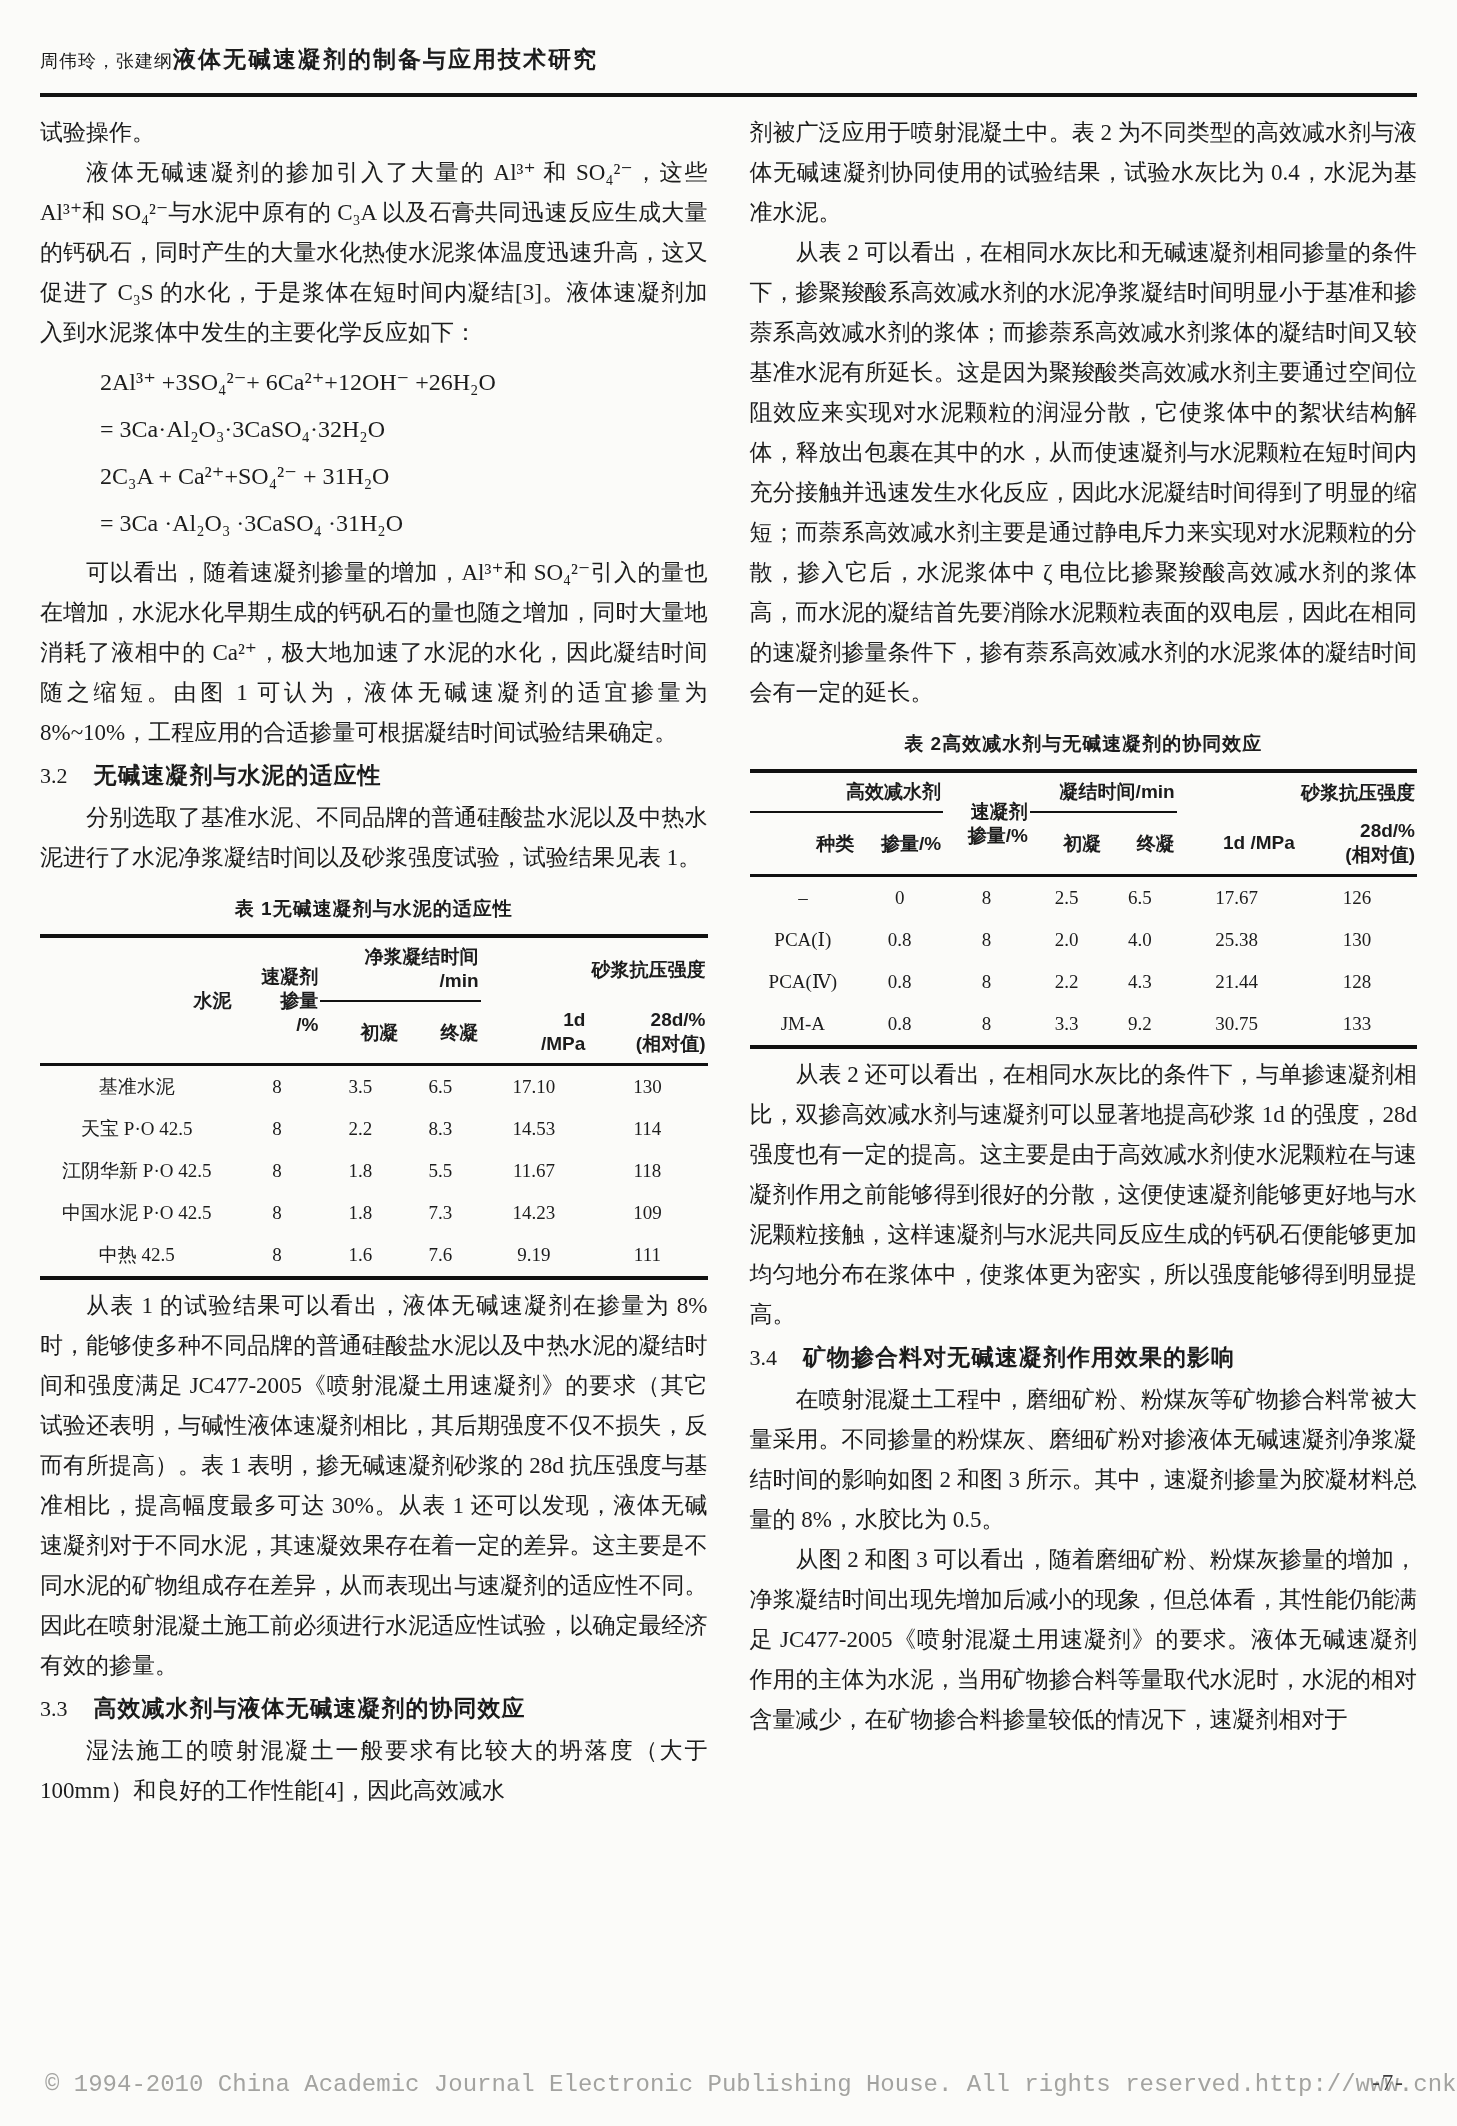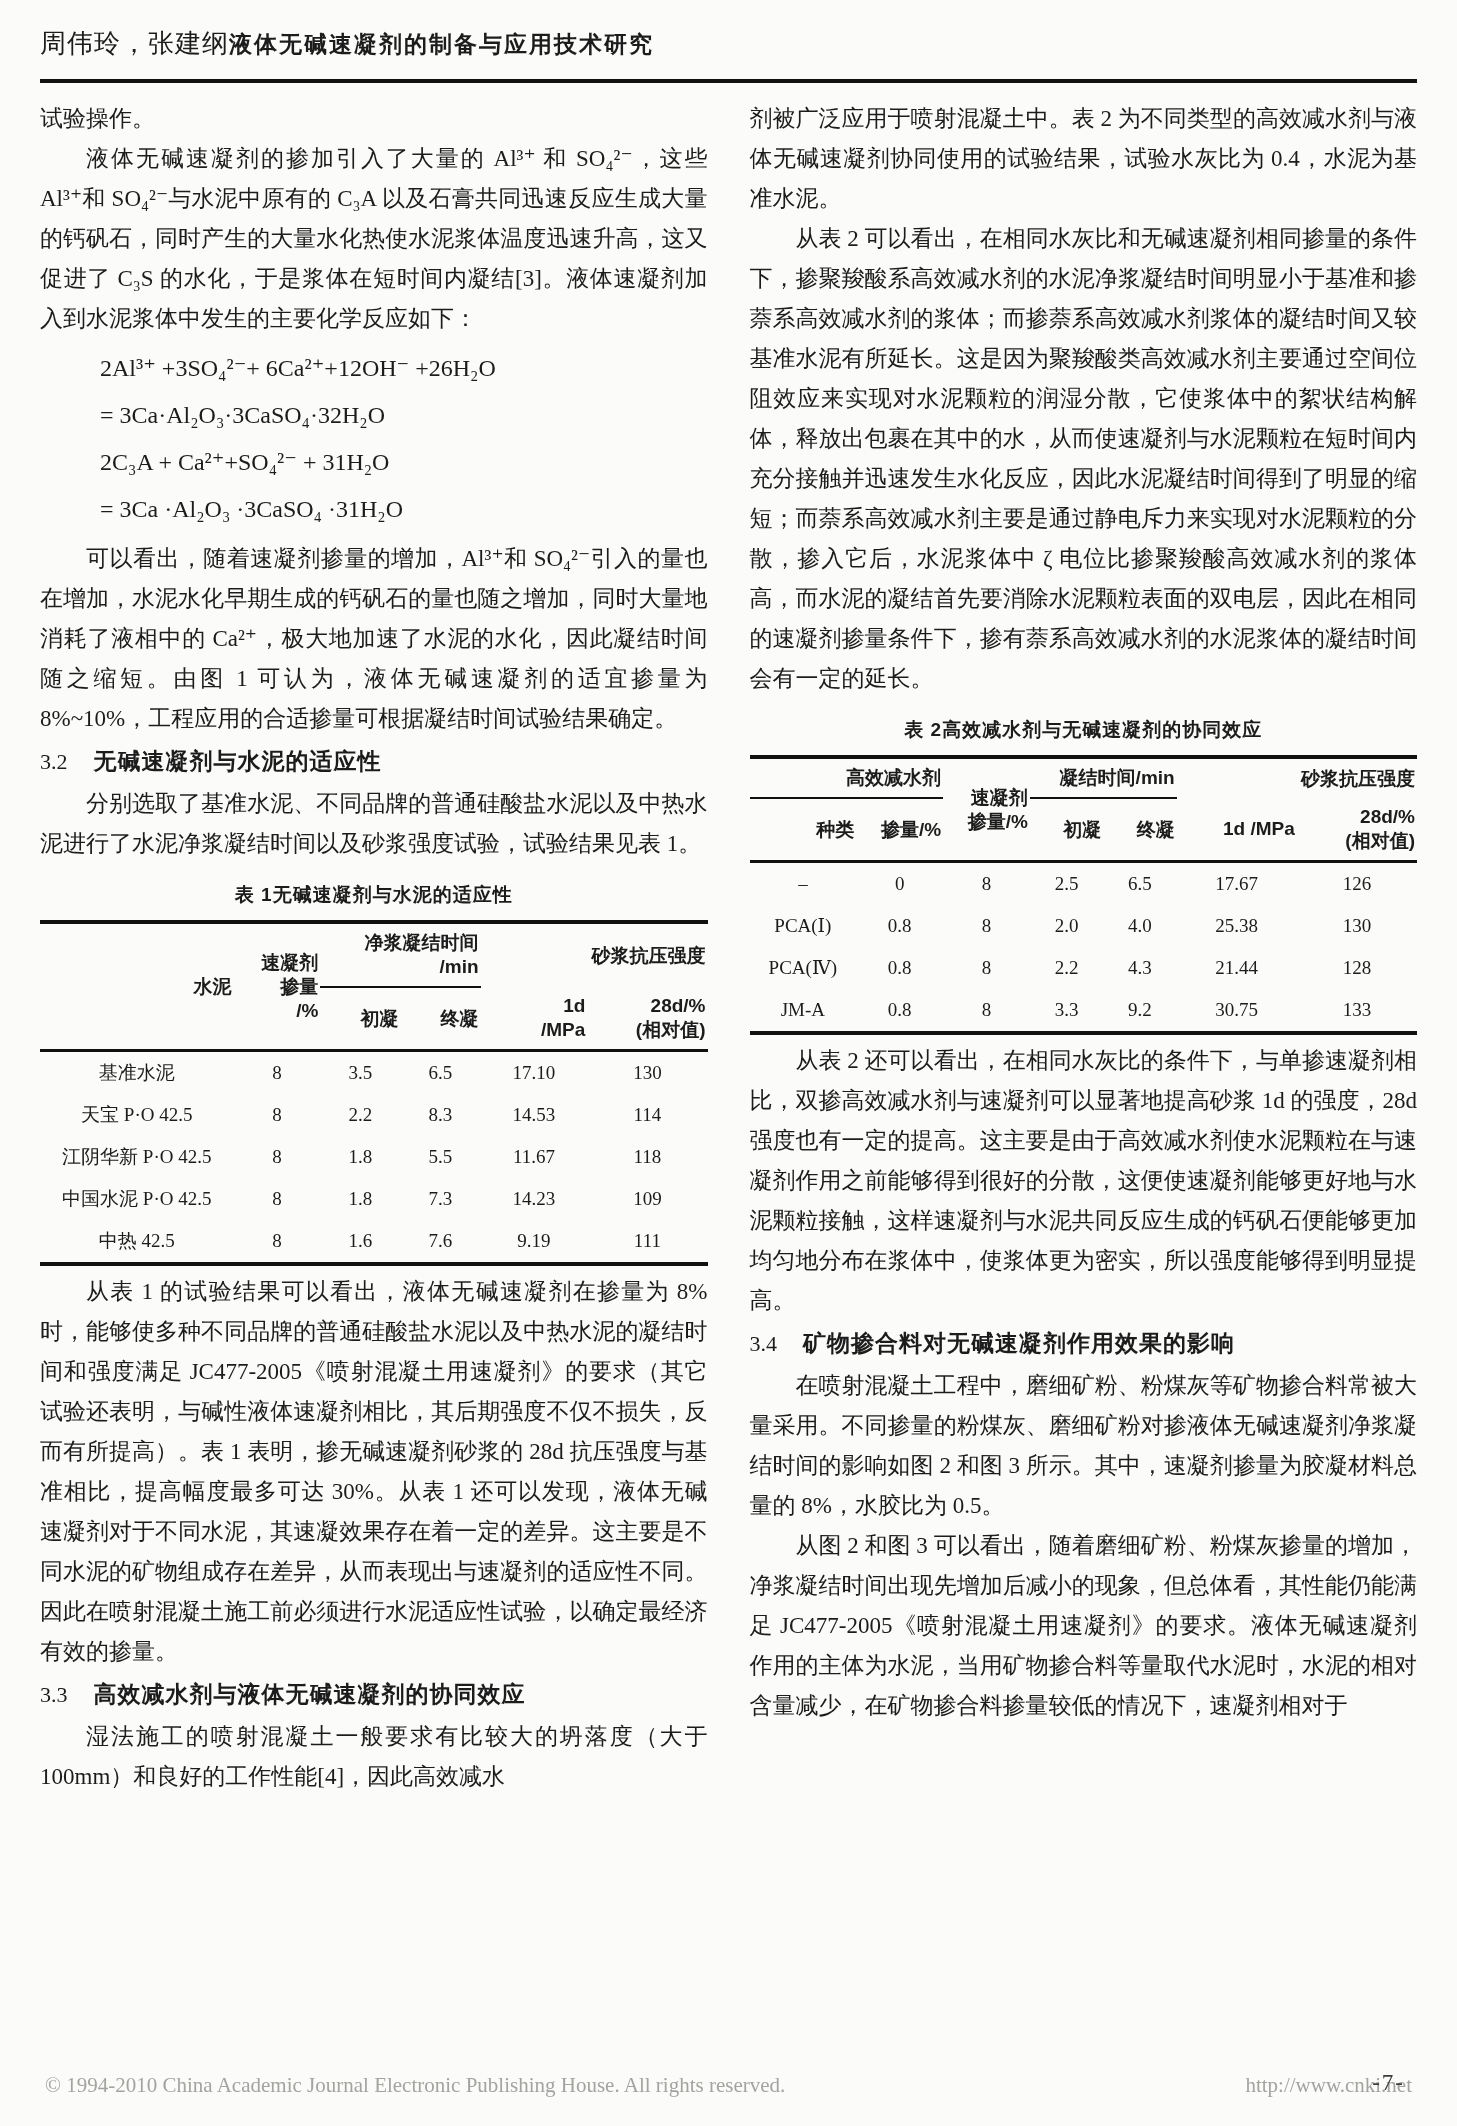--- a/index.html
+++ b/index.html
@@ -8,21 +8,21 @@
     width:1457px;height:2126px;
     margin:0 auto;
     background:#fbfbf9;
     color:#1c1c1c;
     font-family:"Liberation Serif","DejaVu Serif",serif;
     overflow:hidden;
     box-sizing:border-box;
   }
   
   .hdr{display:flex;align-items:baseline;padding:26px 40px 0 40px;}
-  .byline{font-size:26px;letter-spacing:1px;white-space:nowrap;}
+  .byline{font-size:18px;letter-spacing:1px;white-space:nowrap;margin-top:23px;}
   .doc-title{
     flex:1;font-size:23px;font-weight:bold;
     font-family:"Liberation Sans","DejaVu Sans",sans-serif;
     letter-spacing:2px;padding-right:180px;
   }
   .hdr-rule{height:4px;background:#121212;margin:18px 40px 0 40px;}
   
   .columns{display:flex;gap:42px;padding:16px 40px 0 40px;}
   .col{flex:1;min-width:0;font-size:23px;line-height:40px;text-align:justify;}
   .col p{margin:0;text-indent:2em;}
@@ -55,21 +55,21 @@
     padding:9px 2px;text-align:center;vertical-align:middle;
     font-family:"Liberation Serif","DejaVu Serif",serif;
   }
   th.span-rule{border-bottom:2px solid #111;}
   tr.hdr-edge th{border-bottom:3px solid #111;}
   th.v-mid{border-bottom:3px solid #111;}
   
   .footer{
     position:absolute;left:0;right:0;bottom:28px;
     padding:0 45px;display:flex;align-items:baseline;
-    font-size:21px;color:#a3a3a0;white-space:nowrap;
+    font-size:24px;color:#a3a3a0;white-space:nowrap;font-family:Liberation Mono, monospace;
   }
   .footer .url{margin-left:auto;}
   .page-num{
     position:absolute;right:52px;bottom:30px;
     font-size:23px;color:#3c3c3c;letter-spacing:2px;
     background:transparent;
   }
 </style>
 </head>
 <body>

